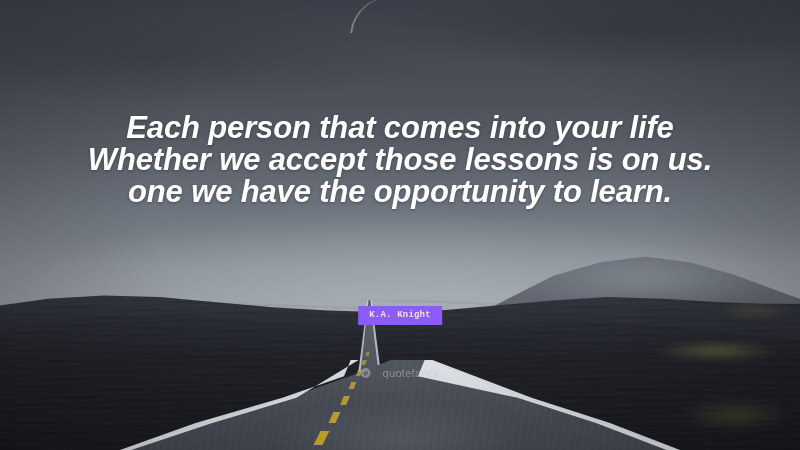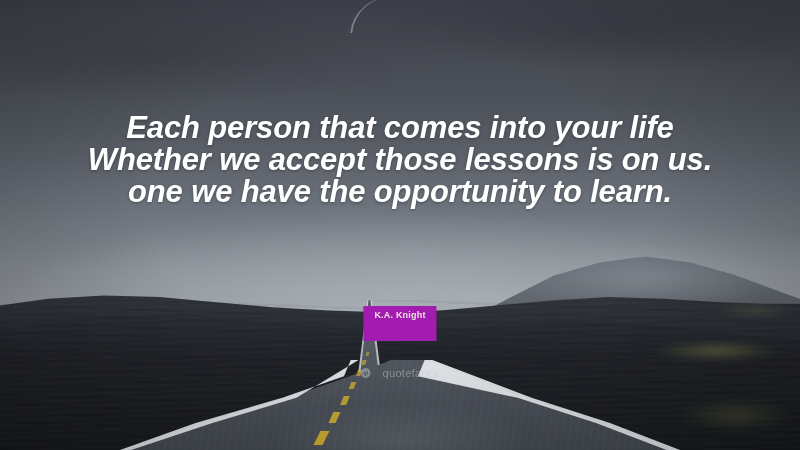--- a/index.html
+++ b/index.html
@@ -234,28 +234,29 @@
     white-space: nowrap;
     text-shadow: 0 1px 3px rgba(20,22,28,0.38);
     font-style: italic;
   }
 
   .author-badge {
     position: absolute;
     left: 50%;
     top: 306px;
     transform: translateX(-50%);
-    background: #a21caf;
+    background: #8b5cf6;
     color: #f1e4e3;
     font-size: 9px;
     font-weight: bold;
     letter-spacing: 0.2px;
-    padding: 4px 11px 21px 11px;
+    padding: 4px 11px 5px 11px;
     z-index: 22;
     white-space: nowrap;
+    font-family: Liberation Mono, monospace;
   }
 
   .watermark {
     position: absolute;
     left: 50%;
     top: 367px;
     transform: translateX(-50%);
     display: flex;
     align-items: center;
     gap: 12px;

